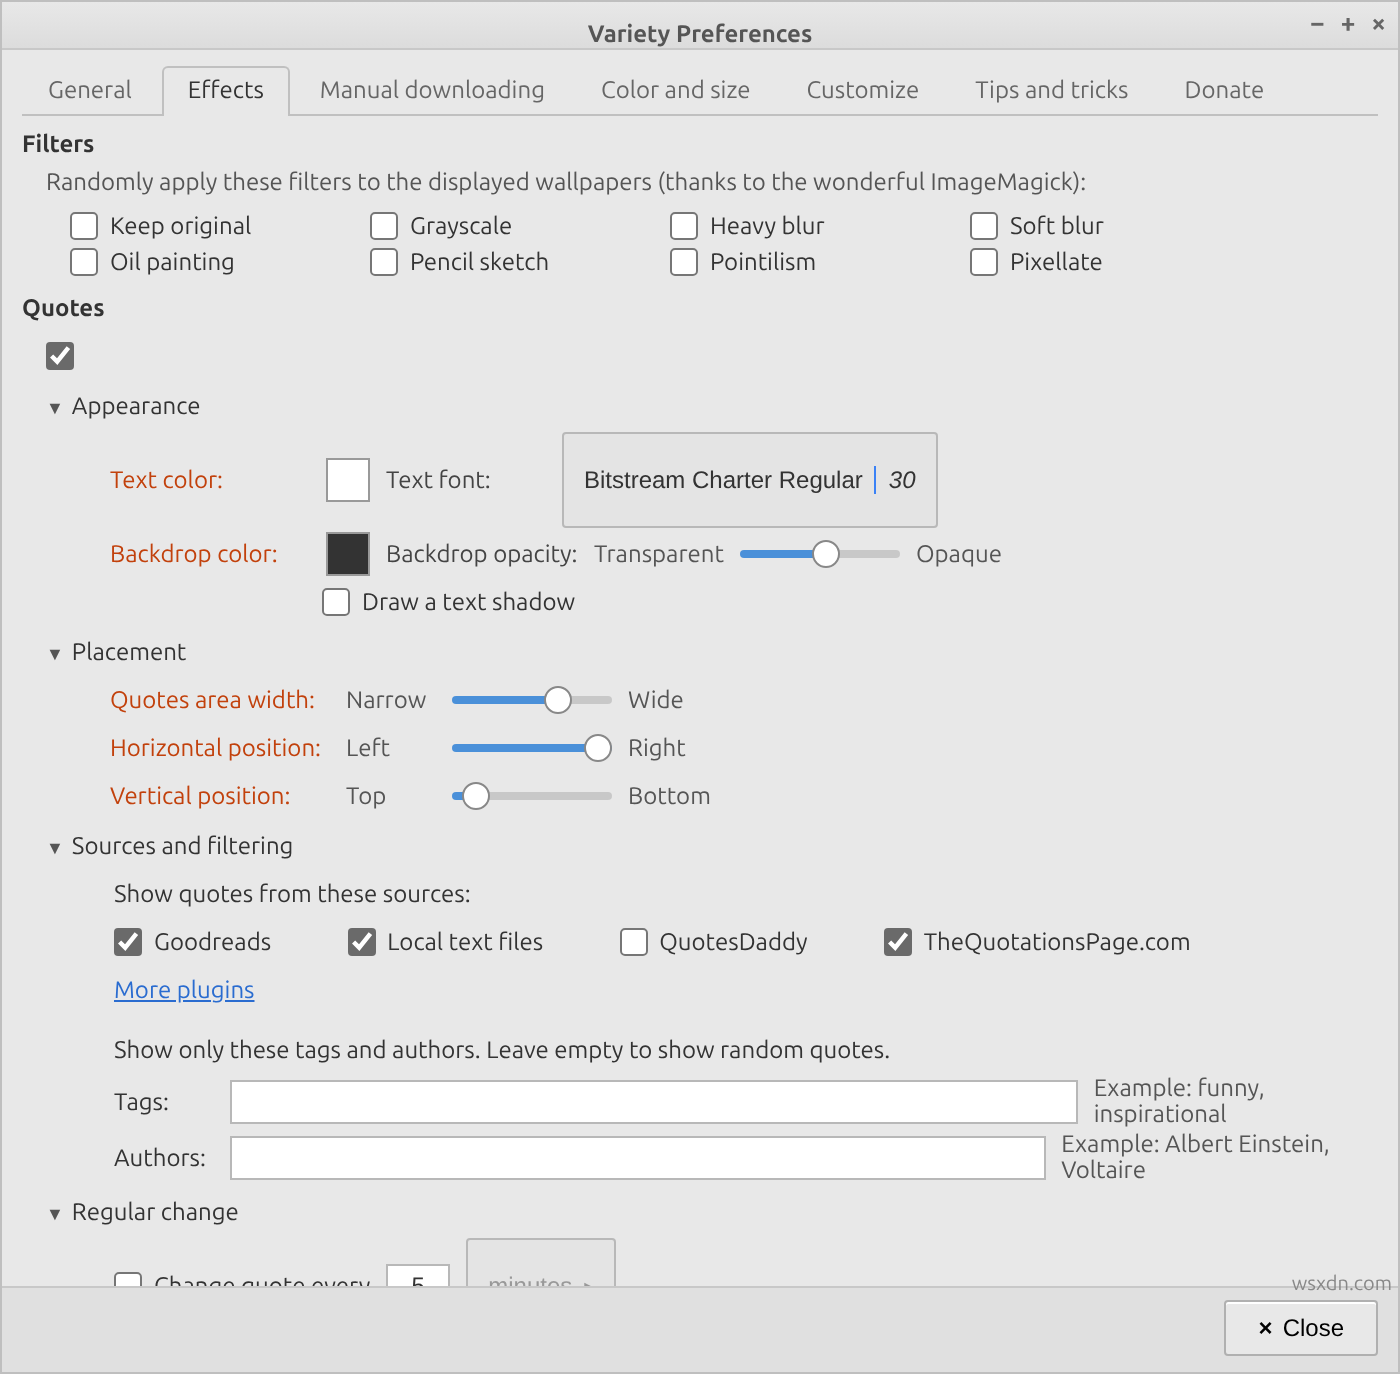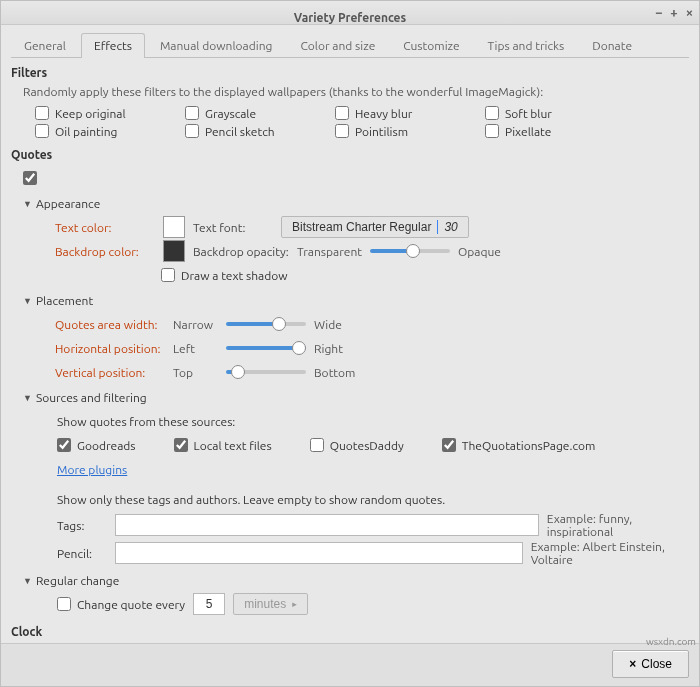--- a/index.html
+++ b/index.html
@@ -19,21 +19,21 @@
     .cb { display: flex; align-items: center; gap: 6px; min-width: 110px; }
     input[type=checkbox] { width: 14px; height: 14px; accent-color: #6a6a6a; }
     .expander { display: flex; align-items: center; gap: 4px; margin: 6px 0 4px 12px; cursor: pointer; }
     .tri { font-size: 9px; color: #555; }
     .sub { margin-left: 32px; }
     .lbl { min-width: 100px; color: #c2410c; }
     .lbl-sm { min-width: 80px; color: #444; }
     .colorswatch { width: 22px; height: 22px; border: 1px solid #999; display: inline-block; }
     .white { background: #fff; }
     .dark { background: #333; }
-    .btn { background: #e4e4e4; border: 1px solid #b8b8b8; border-radius: 2px; padding: 3px 10px; font-size: 12px; color: #333; cursor: pointer; display: inline-flex; align-items: center; gap: 6px; }
+    .btn { background: #e4e4e4; border: 1px solid #b8b8b8; border-radius: 2px; padding: 16px 10px; font-size: 12px; color: #333; cursor: pointer; display: inline-flex; align-items: center; gap: 6px; }
     .btn .num { border-left: 1px solid #3b82f6; padding-left: 6px; font-style: italic; }
     .slider { -webkit-appearance: none; width: 80px; height: 4px; background: linear-gradient(to right,#4a90d9 var(--p,50%), #c8c8c8 var(--p,50%)); border-radius: 3px; outline: none; }
     .slider::-webkit-slider-thumb { -webkit-appearance: none; width: 14px; height: 14px; border-radius: 50%; background: #fff; border: 1px solid #888; cursor: pointer; }
     .slider::-moz-range-thumb { width: 14px; height: 14px; border-radius: 50%; background: #fff; border: 1px solid #888; cursor: pointer; }
     .txtside { color: #555; font-size: 12px; }
     .link { color: #2a6cd0; text-decoration: underline; cursor: pointer; font-size: 12px; }
     input[type=text] { border: 1px solid #b8b8b8; background: #fff; padding: 3px 5px; font-size: 12px; color: #333; height: 22px; }
     .wideinput { width: 400px; }
     .disabled { color: #999; }
     .footer { padding: 6px 10px 8px 0; display: flex; justify-content: flex-end; border-top: 1px solid #c8c8c8; background: #e0e0e0; }
@@ -199,21 +199,21 @@
         </div>
       <div class="row" style="margin-left:14px;margin-top:8px">
           <span>Show only these tags and authors. Leave empty to show random quotes.</span>
         </div>
       <div class="row" style="margin-left:14px">
         <span style="min-width:50px">Tags:</span>
         <input type="text" class="wideinput" style="width: 460px;">
         <span class="txtside">Example: funny, inspirational</span>
       </div>
       <div class="row" style="margin-left:14px">
-        <span style="min-width:50px">Pencil:</span>
+        <span style="min-width:50px">Authors:</span>
         <input type="text" class="wideinput" style="width: 460px;">
         <span class="txtside">Example: Albert Einstein, Voltaire</span>
       </div>
     </div>
 
     <div class="expander">
         <span class="tri">▼</span>
         <span>Regular change</span>
       </div>
     <div class="sub">

